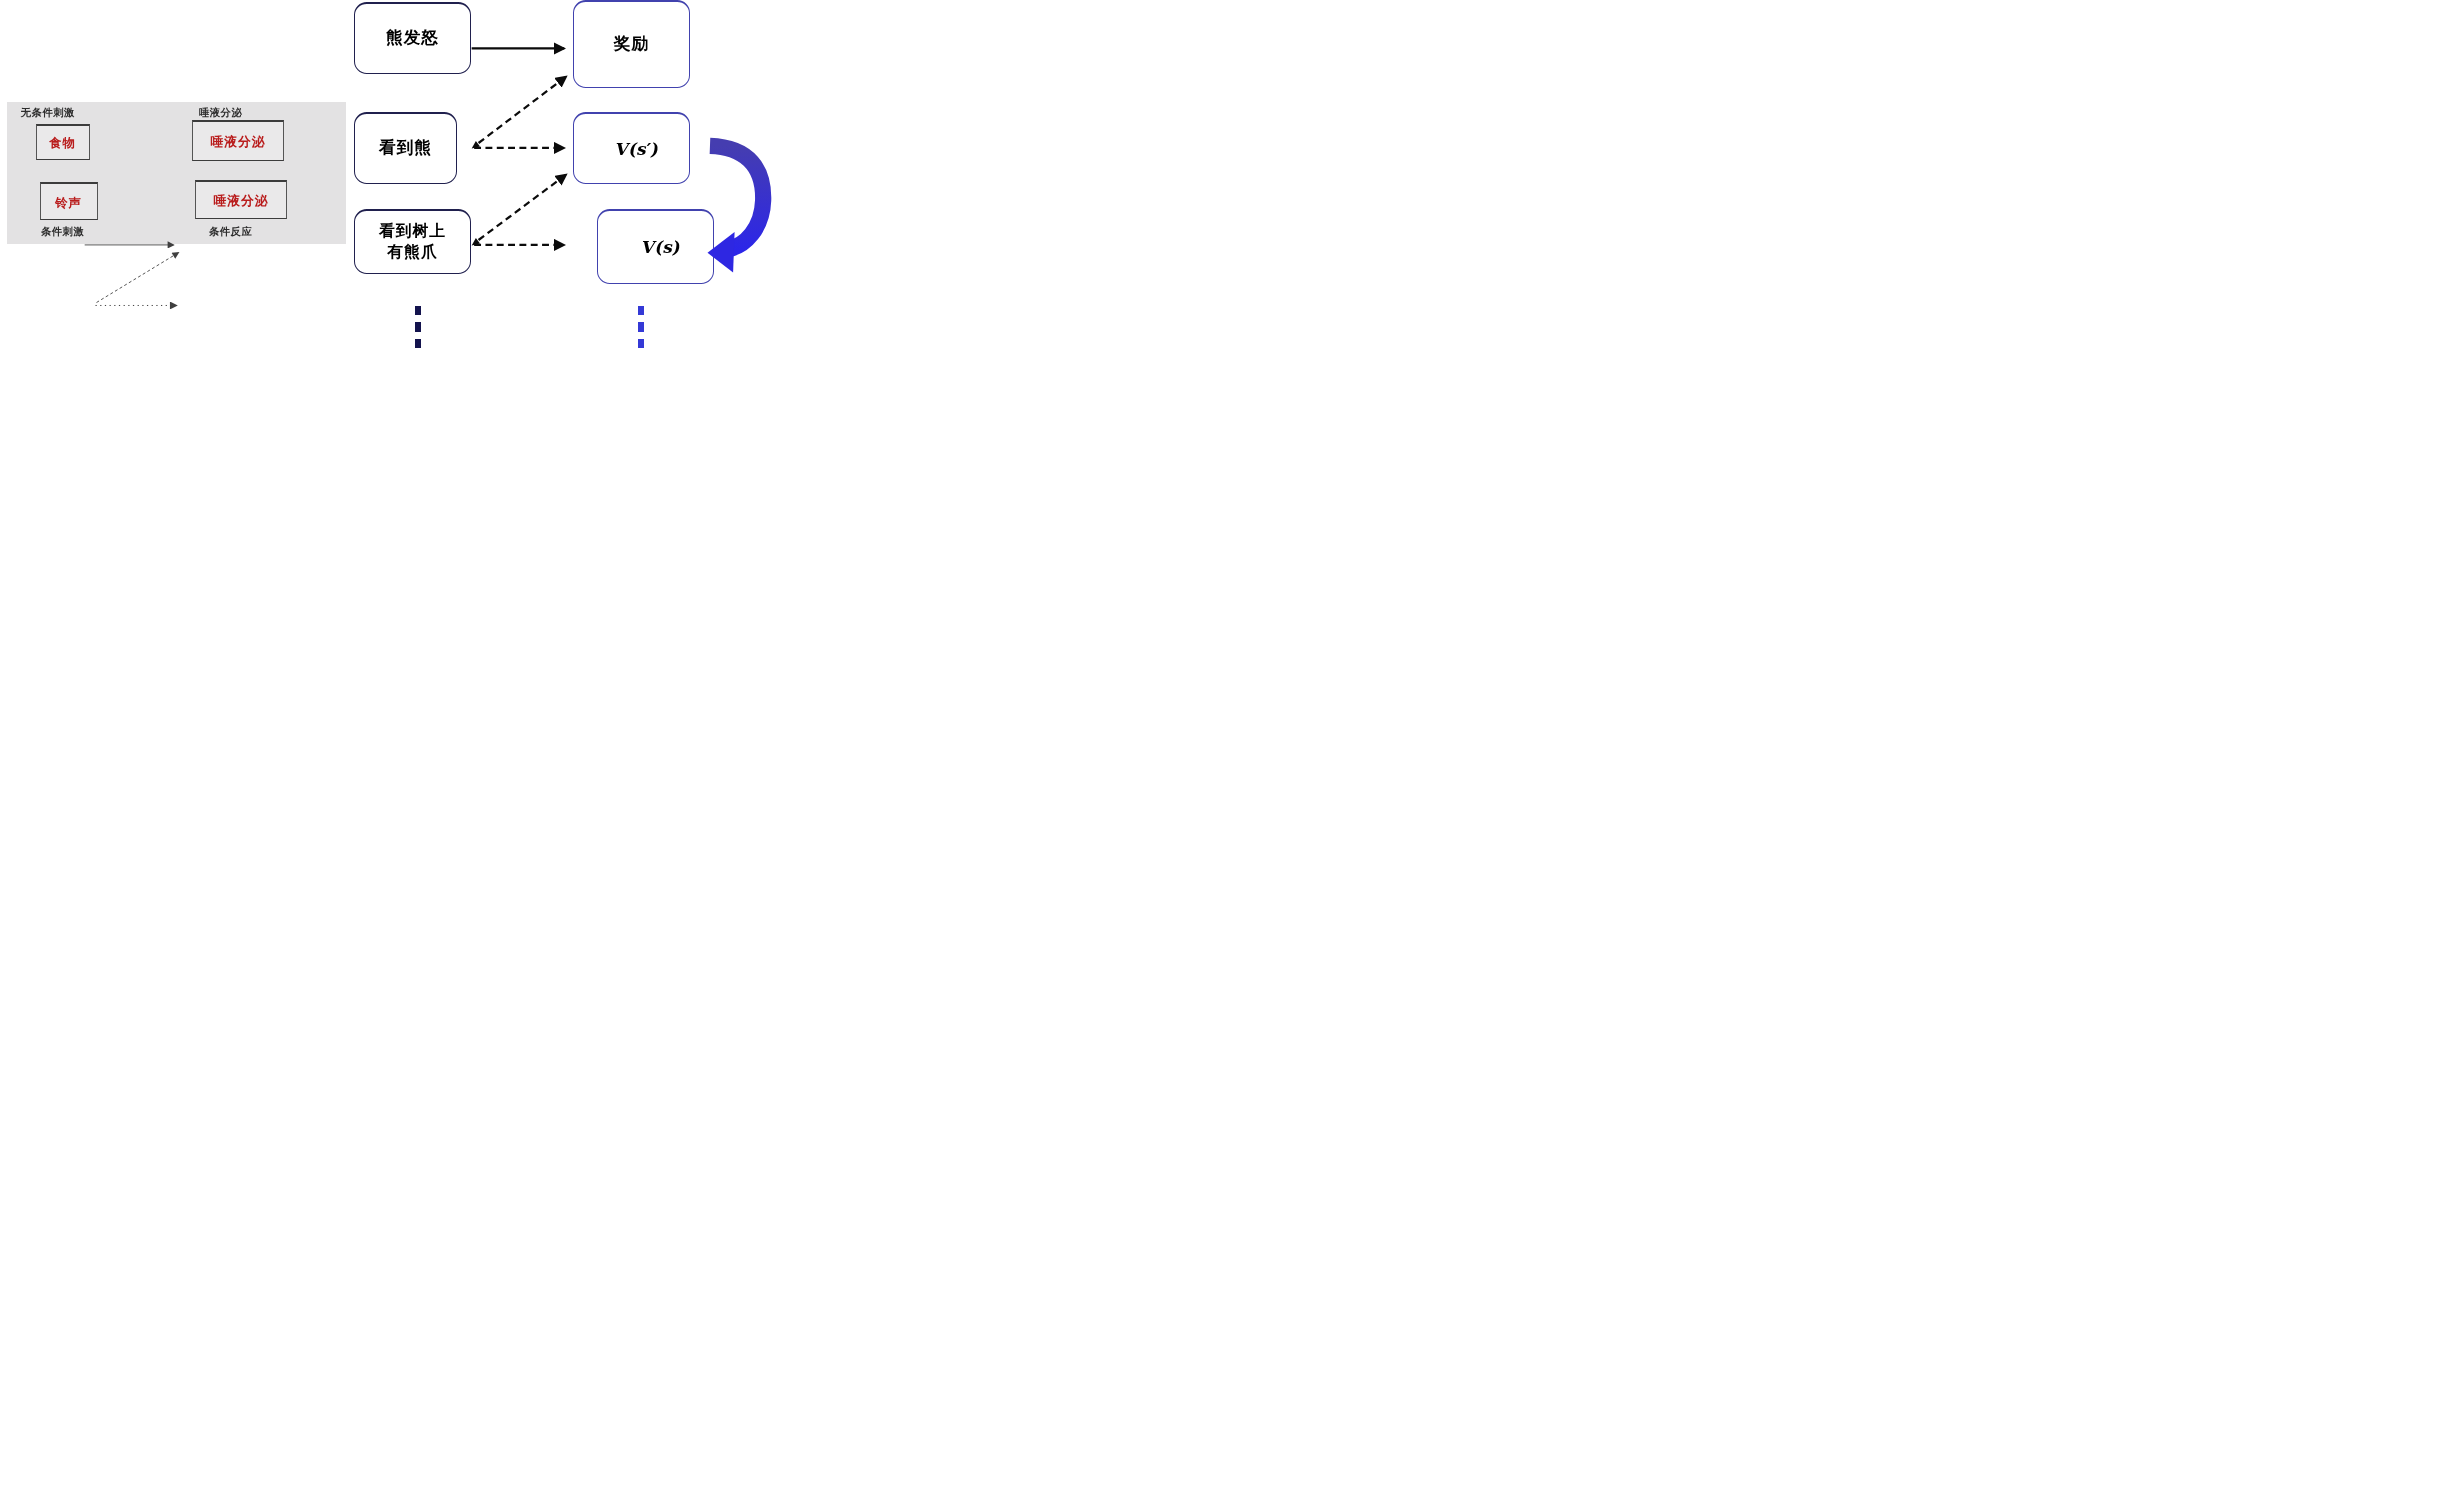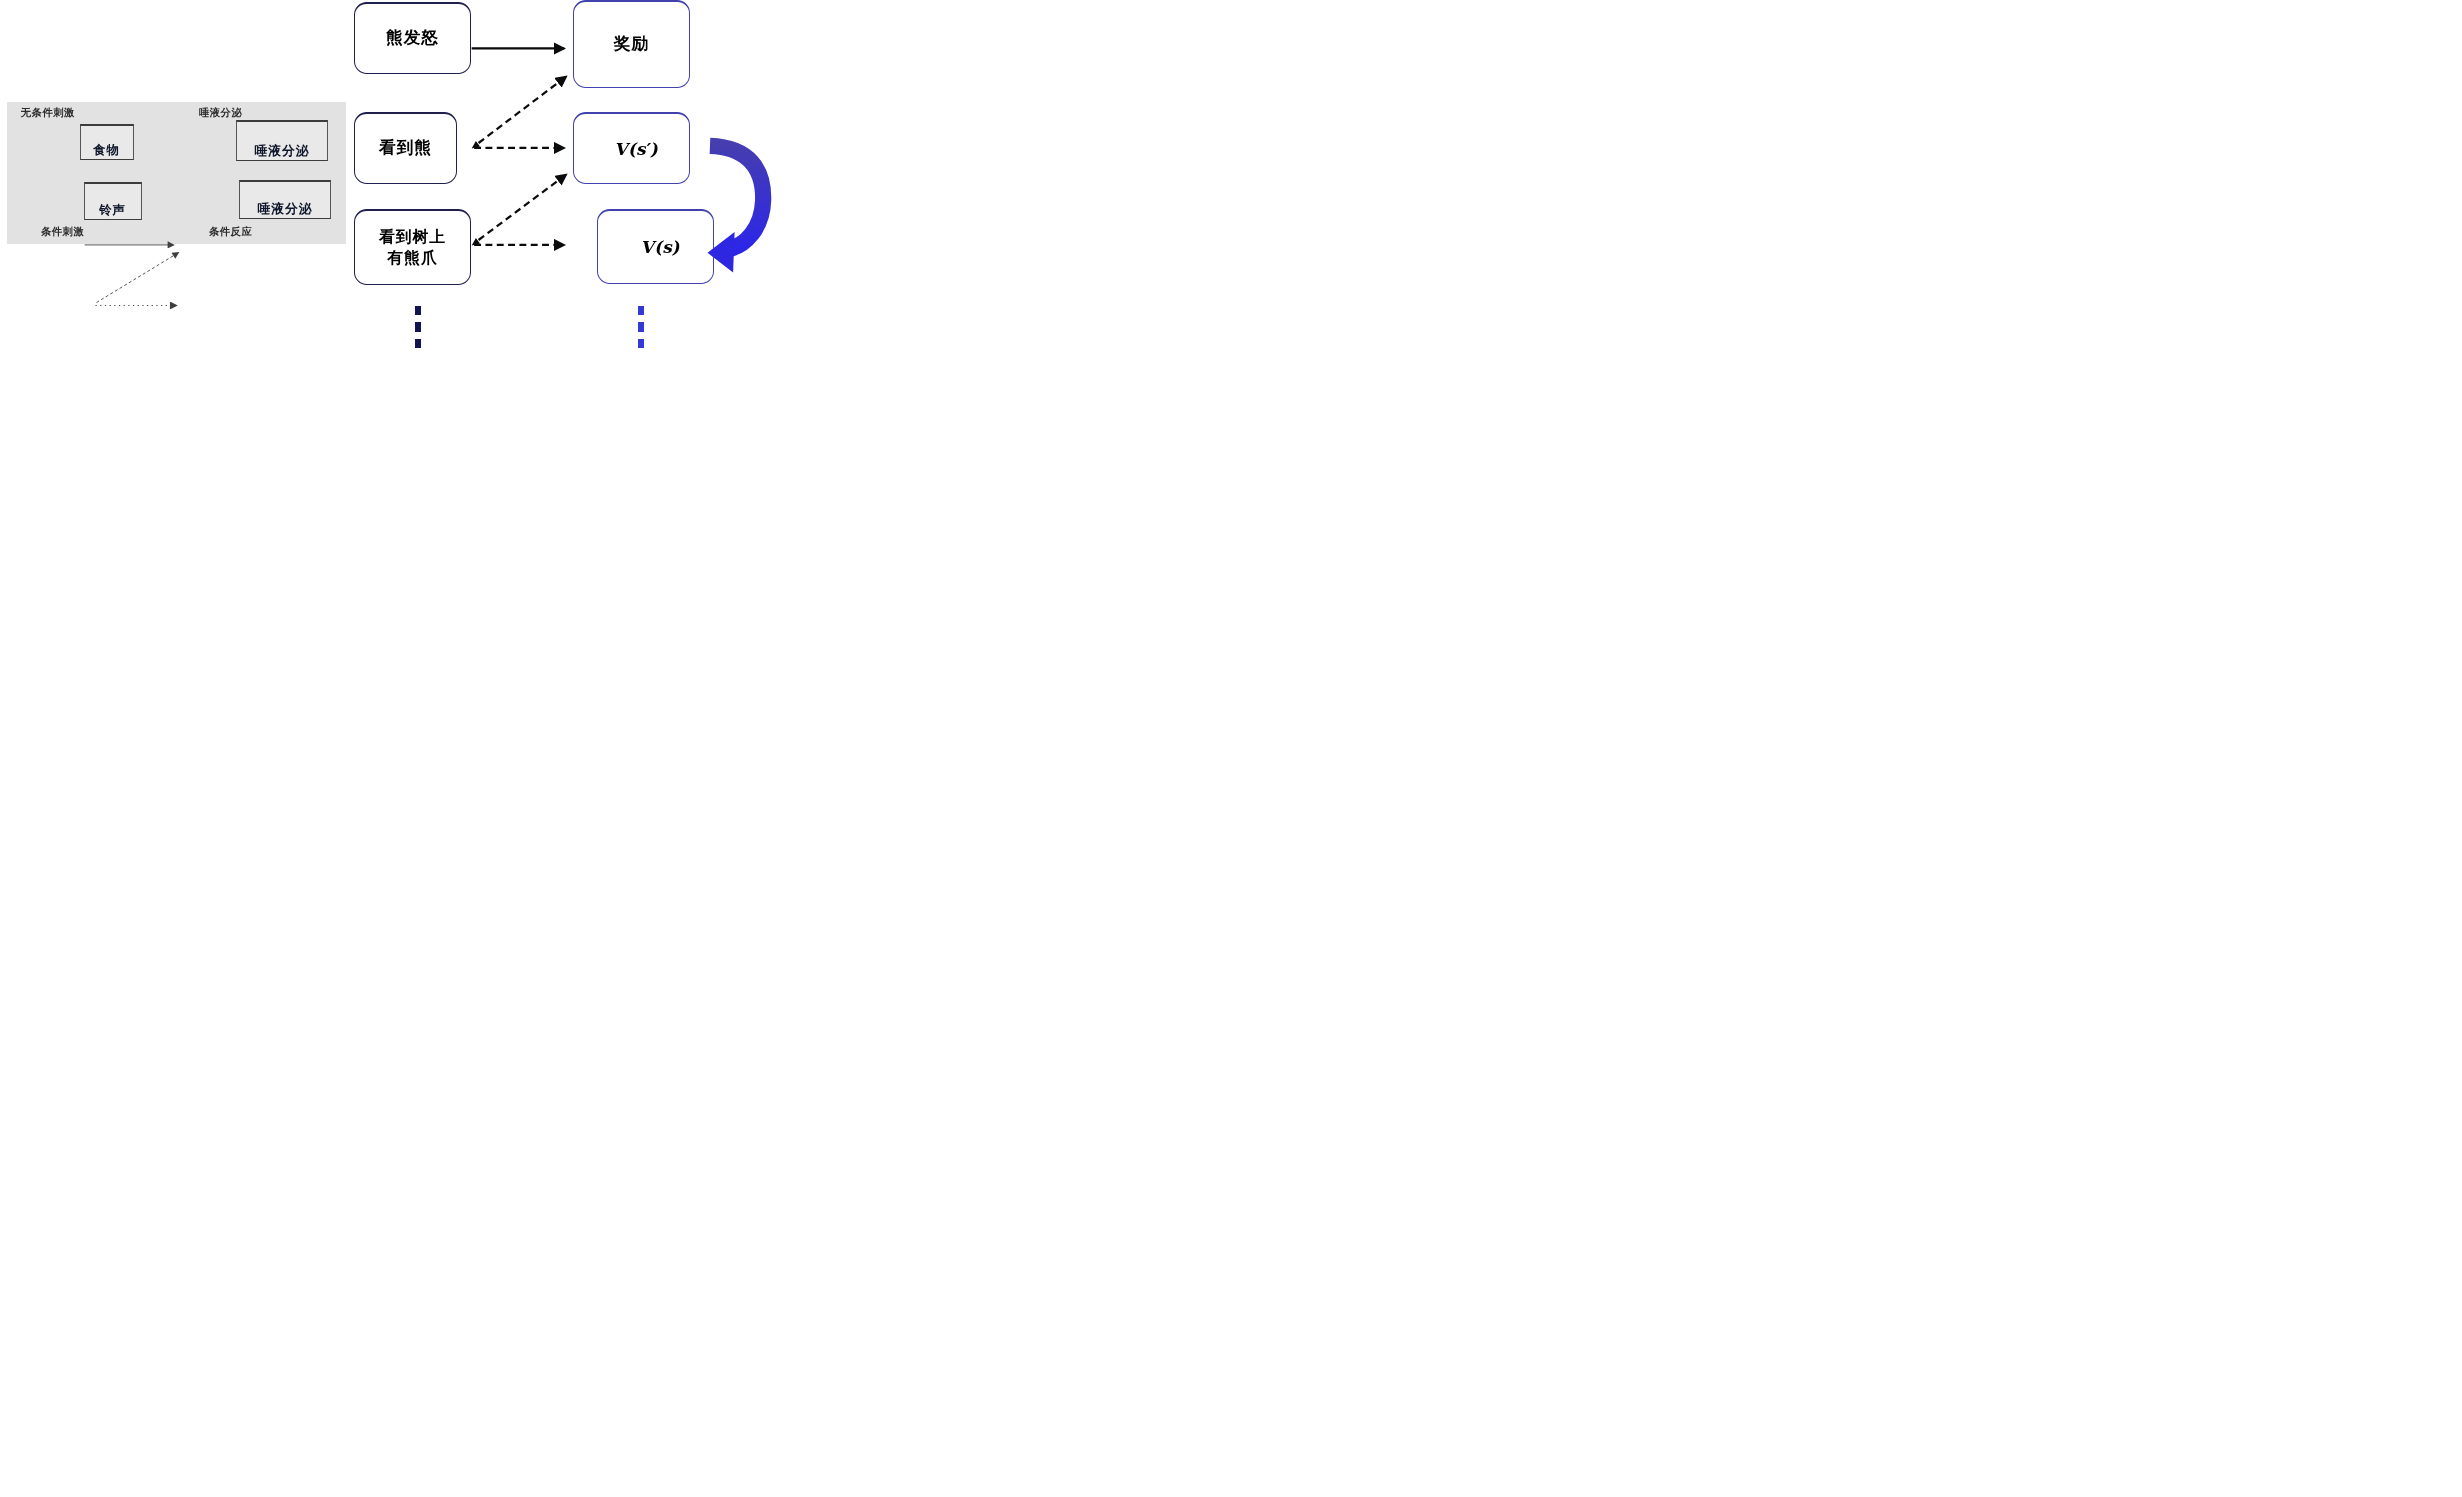--- a/index.html
+++ b/index.html
@@ -5,22 +5,22 @@
   html,body{margin:0;padding:0;background:#ffffff;}
   #canvas{
     position:relative;width:772px;height:350px;background:#ffffff;overflow:hidden;
     font-family:"Liberation Sans","DejaVu Sans",sans-serif;
   }
   
   .panel{position:absolute;left:7px;top:102px;width:295px;height:142px;background:#e3e2e3;padding-left:44px;}
   .plabel{position:absolute;font-size:10.3px;font-weight:700;color:#2d2d2d;letter-spacing:0.5px;white-space:nowrap;}
   .pbox{
     position:absolute;background:#eae9ea;border:1px solid #555;border-top:2px solid #3c3c3c;border-bottom:1.5px solid #3c3c3c;
-    display:flex;align-items:flex-end;justify-content:center;box-sizing:border-box;
-    font-weight:700;color:#0f172a;letter-spacing:1px;margin-left:44px;
+    display:flex;align-items:center;justify-content:center;box-sizing:border-box;
+    font-weight:700;color:#b91c1c;letter-spacing:1px;
   }
   .pbox span{margin-top:3px;}
   
   .node{
     position:absolute;background:#ffffff;border-radius:12.8px;box-sizing:border-box;
     display:flex;flex-direction:column;align-items:center;justify-content:center;
     font-weight:700;color:#000;text-align:center;
   }
   .node-dark{border:1.5px solid #20204e;border-top-width:2.5px;}
   .node-blue{border:1.5px solid #4142ae;border-top-width:2.5px;}
@@ -68,21 +68,21 @@
     <span class="cjk">奖励</span>
   </div>
 
   <div class="node node-dark" style="left:354px;top:112px;width:103px;height:72px;">
     <span class="cjk">看到熊</span>
   </div>
   <div class="node node-blue" style="left:573px;top:112px;width:117px;height:72px;">
     <span class="vtext">V(s′)</span>
   </div>
 
-  <div class="node node-dark" style="left:354px;top:209px;width:117px;height:76px;">
+  <div class="node node-dark" style="left:354px;top:209px;width:117px;height:65px;">
     <span class="cjk2">看到树上</span>
     <span class="cjk2">有熊爪</span>
   </div>
   <div class="node node-blue" style="left:597px;top:209px;width:117px;height:75px;">
     <span class="vtext">V(s)</span>
   </div>
 
   <div class="dots" style="left:415px;top:306px;">
     <div class="dot dot-dark"></div>
     <div class="dot dot-dark"></div>

